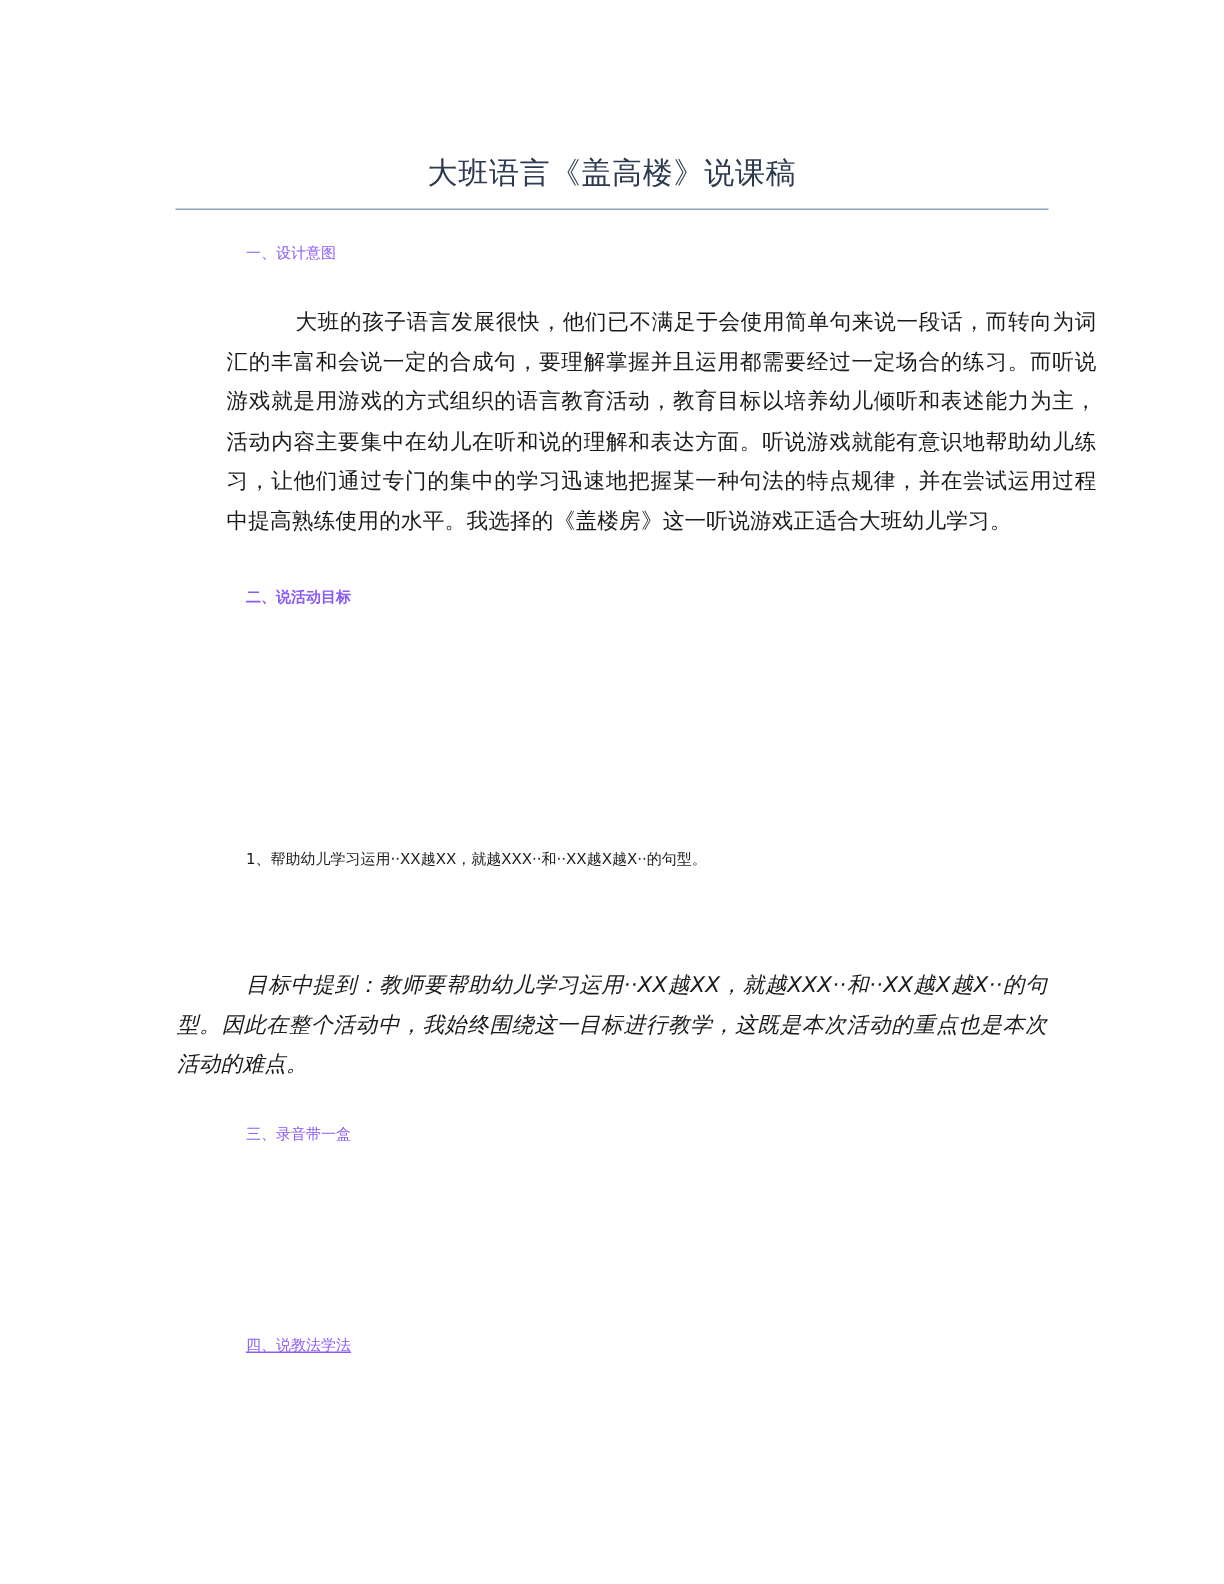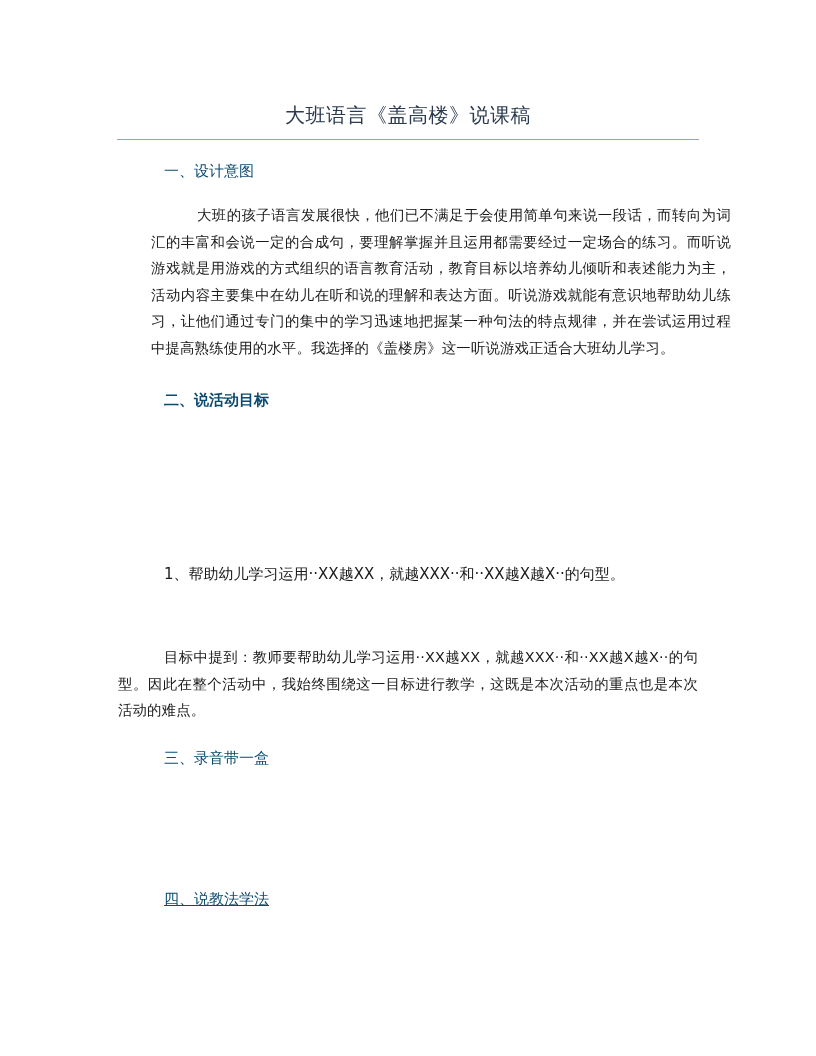--- a/index.html
+++ b/index.html
@@ -2,35 +2,35 @@
 <html><head>
 <meta charset="utf-8">
 <style>
   html, body { margin:0; padding:0; background:#ffffff; }
   body { width:816px; height:1056px; position:relative; overflow:hidden;
          font-family:"DejaVu Sans", "Liberation Sans", sans-serif; color:#1a1a1a; }
   .page { position:absolute; left:0; top:6px; width:768px; height:1056px;border-radius:24px; }
   .title { position:absolute; left:118px; width:580px; top:96px; text-align:center;
            font-size:20px; color:#2b3a4f; letter-spacing:0.5px; }
   .rule { position:absolute; left:117px; width:582px; top:133px; height:1px; background:#8ea4c0; }
-  .heading { position:absolute; left:164px; font-size:15px; color:#0c4a6e; }
+  .heading { position:absolute; left:164px; font-size:10px; color:#8b5cf6; }
   .para { position:absolute; left:118px; width:580px; font-size:14.4px; line-height:26.5px;
           text-indent:46px; letter-spacing:0.15px; color:#1a1a1a; text-align:justify; }
-  .item { position:absolute; left:164px; width:540px; font-size:15px; line-height:26px; color:#1a1a1a; }
+  .item { position:absolute; left:164px; width:540px; font-size:10px; line-height:26px; color:#1a1a1a; }
 </style>
 </head>
 <body>
 
 <div class="page">
   <div class="title">大班语言《盖高楼》说课稿</div>
   <div class="rule"></div>
 
   <div class="heading" style="top:156px;">一、设计意图</div>
   <div class="para" style="top:196px;margin-left:33px;">大班的孩子语言发展很快，他们已不满足于会使用简单句来说一段话，而转向为词汇的丰富和会说一定的合成句，要理解掌握并且运用都需要经过一定场合的练习。而听说游戏就是用游戏的方式组织的语言教育活动，教育目标以培养幼儿倾听和表述能力为主，活动内容主要集中在幼儿在听和说的理解和表达方面。听说游戏就能有意识地帮助幼儿练习，让他们通过专门的集中的学习迅速地把握某一种句法的特点规律，并在尝试运用过程中提高熟练使用的水平。我选择的《盖楼房》这一听说游戏正适合大班幼儿学习。</div>
 
   <div class="heading" style="top:385px;font-weight:bold;">二、说活动目标</div>
   <div class="item" style="top:555px;">1、帮助幼儿学习运用··XX越XX，就越XXX··和··XX越X越X··的句型。</div>
-  <div class="para" style="top:638px;">目标中提到：教师要帮助幼儿学习运用··XX越XX，就越XXX··和··XX越X越X··的句型。因此在整个活动中，我始终围绕这一目标进行教学，这既是本次活动的重点也是本次活动的难点。</div>
+  <div class="para" style="top:638px;font-style:italic;">目标中提到：教师要帮助幼儿学习运用··XX越XX，就越XXX··和··XX越X越X··的句型。因此在整个活动中，我始终围绕这一目标进行教学，这既是本次活动的重点也是本次活动的难点。</div>
 
   <div class="heading" style="top:743px;">三、录音带一盒</div>
 
   <div class="heading" style="top:884px;text-decoration:underline;">四、说教法学法</div>
 </div>
 
 </body></html>

